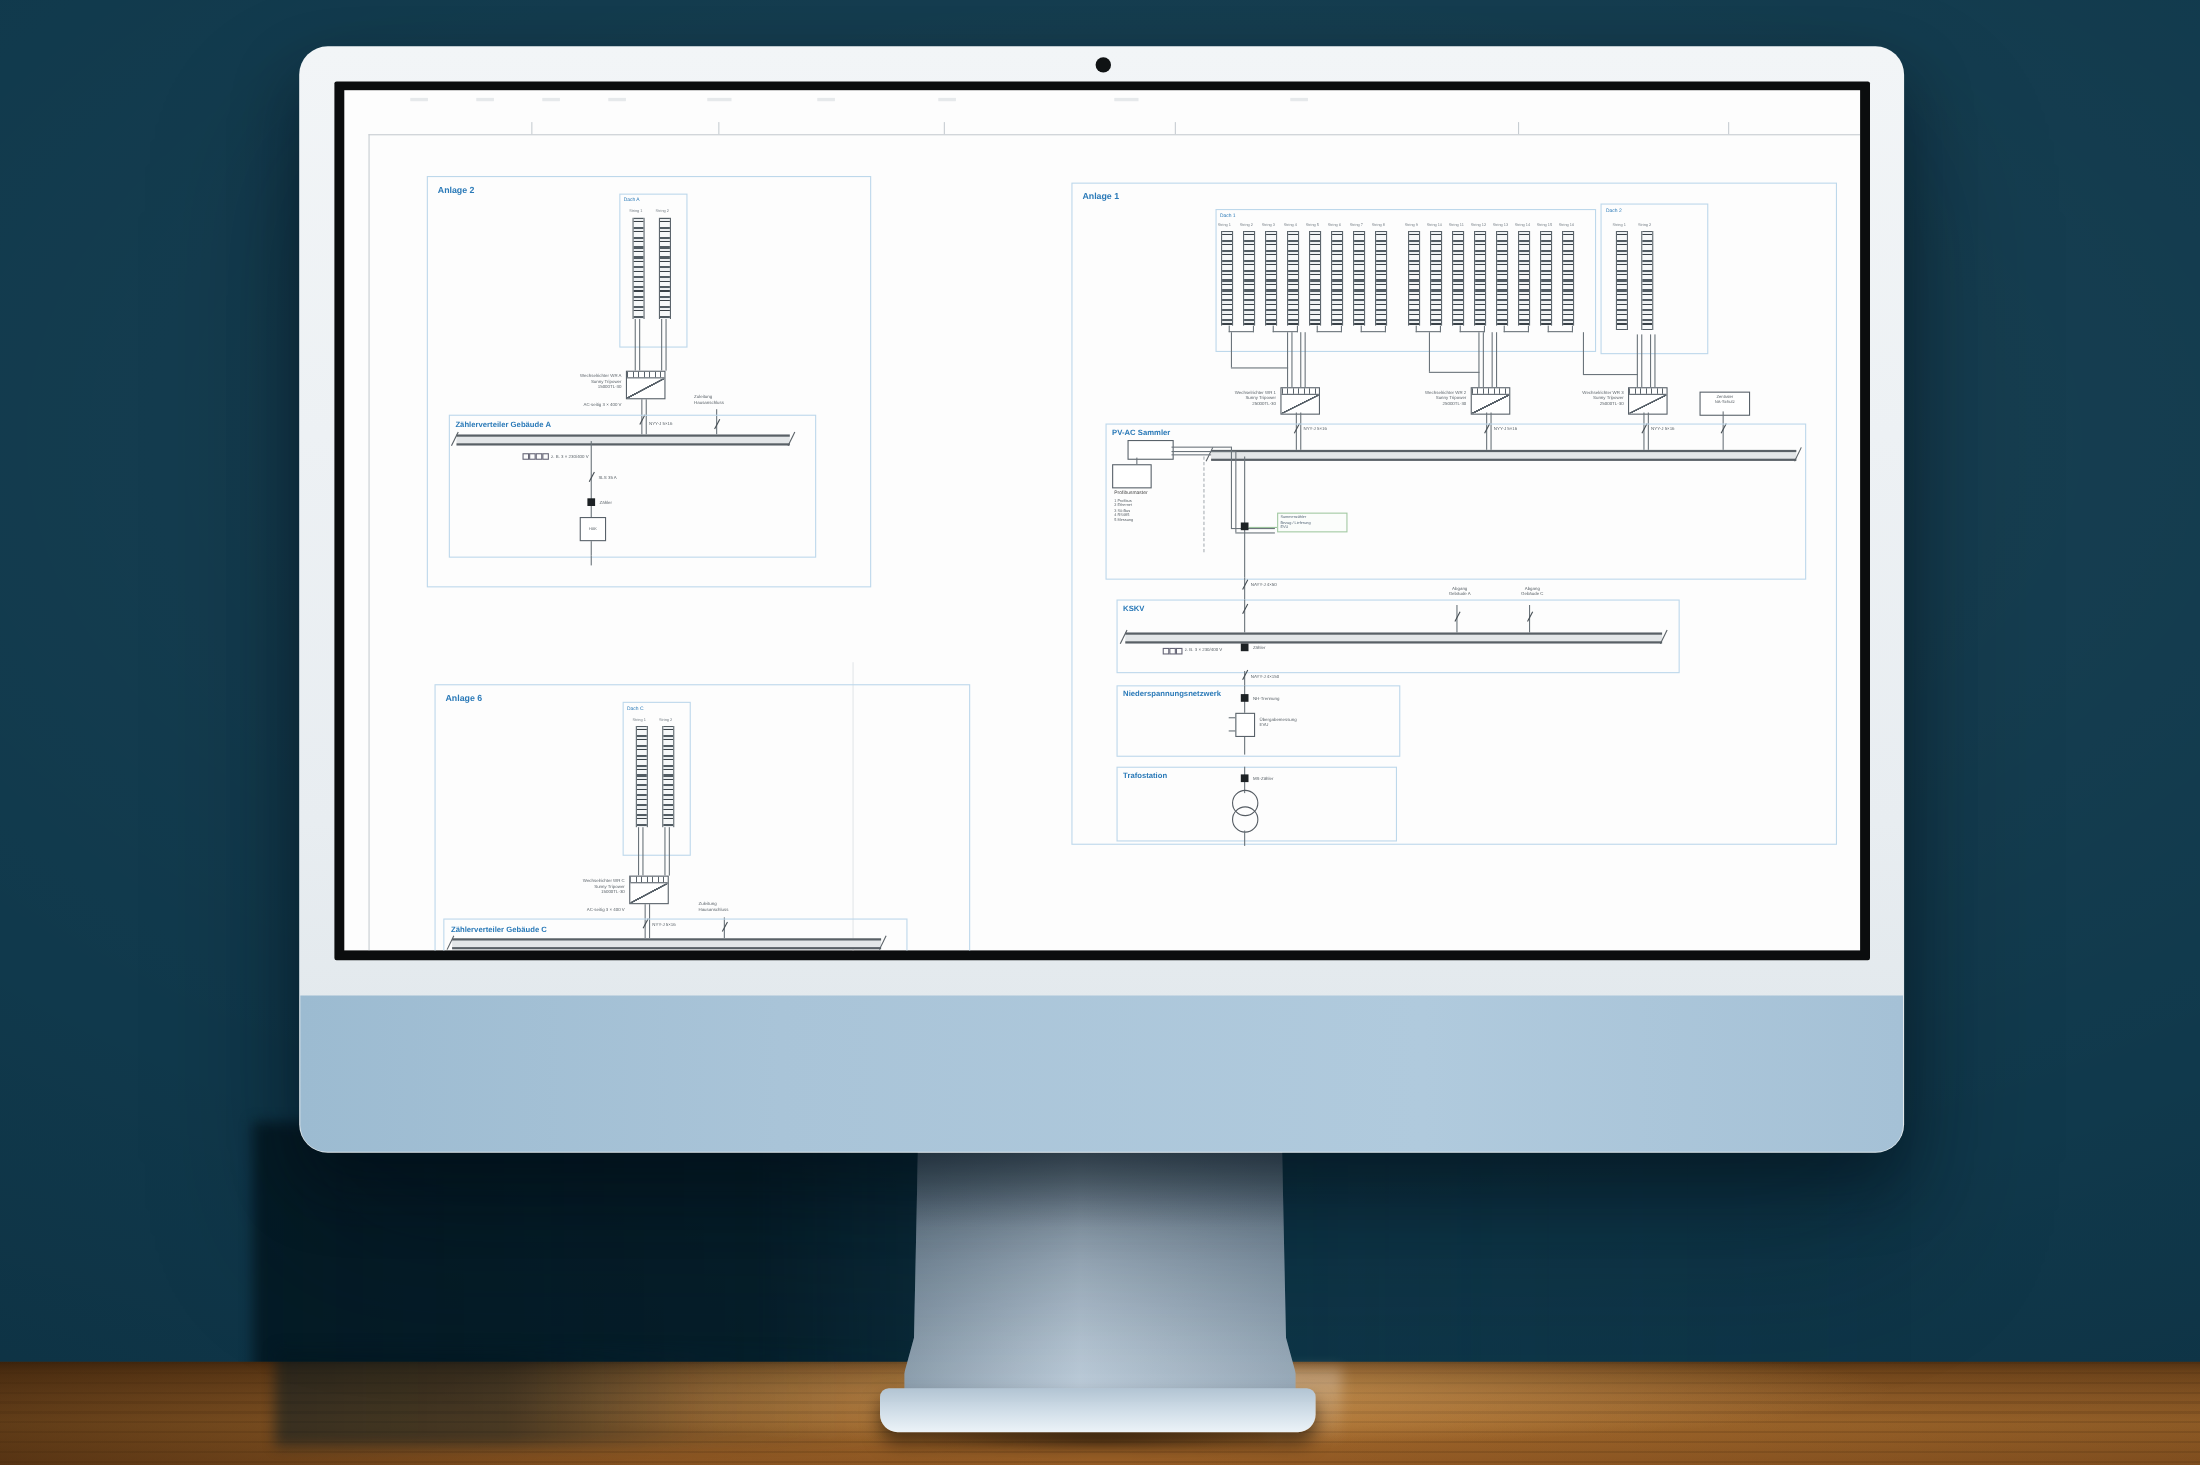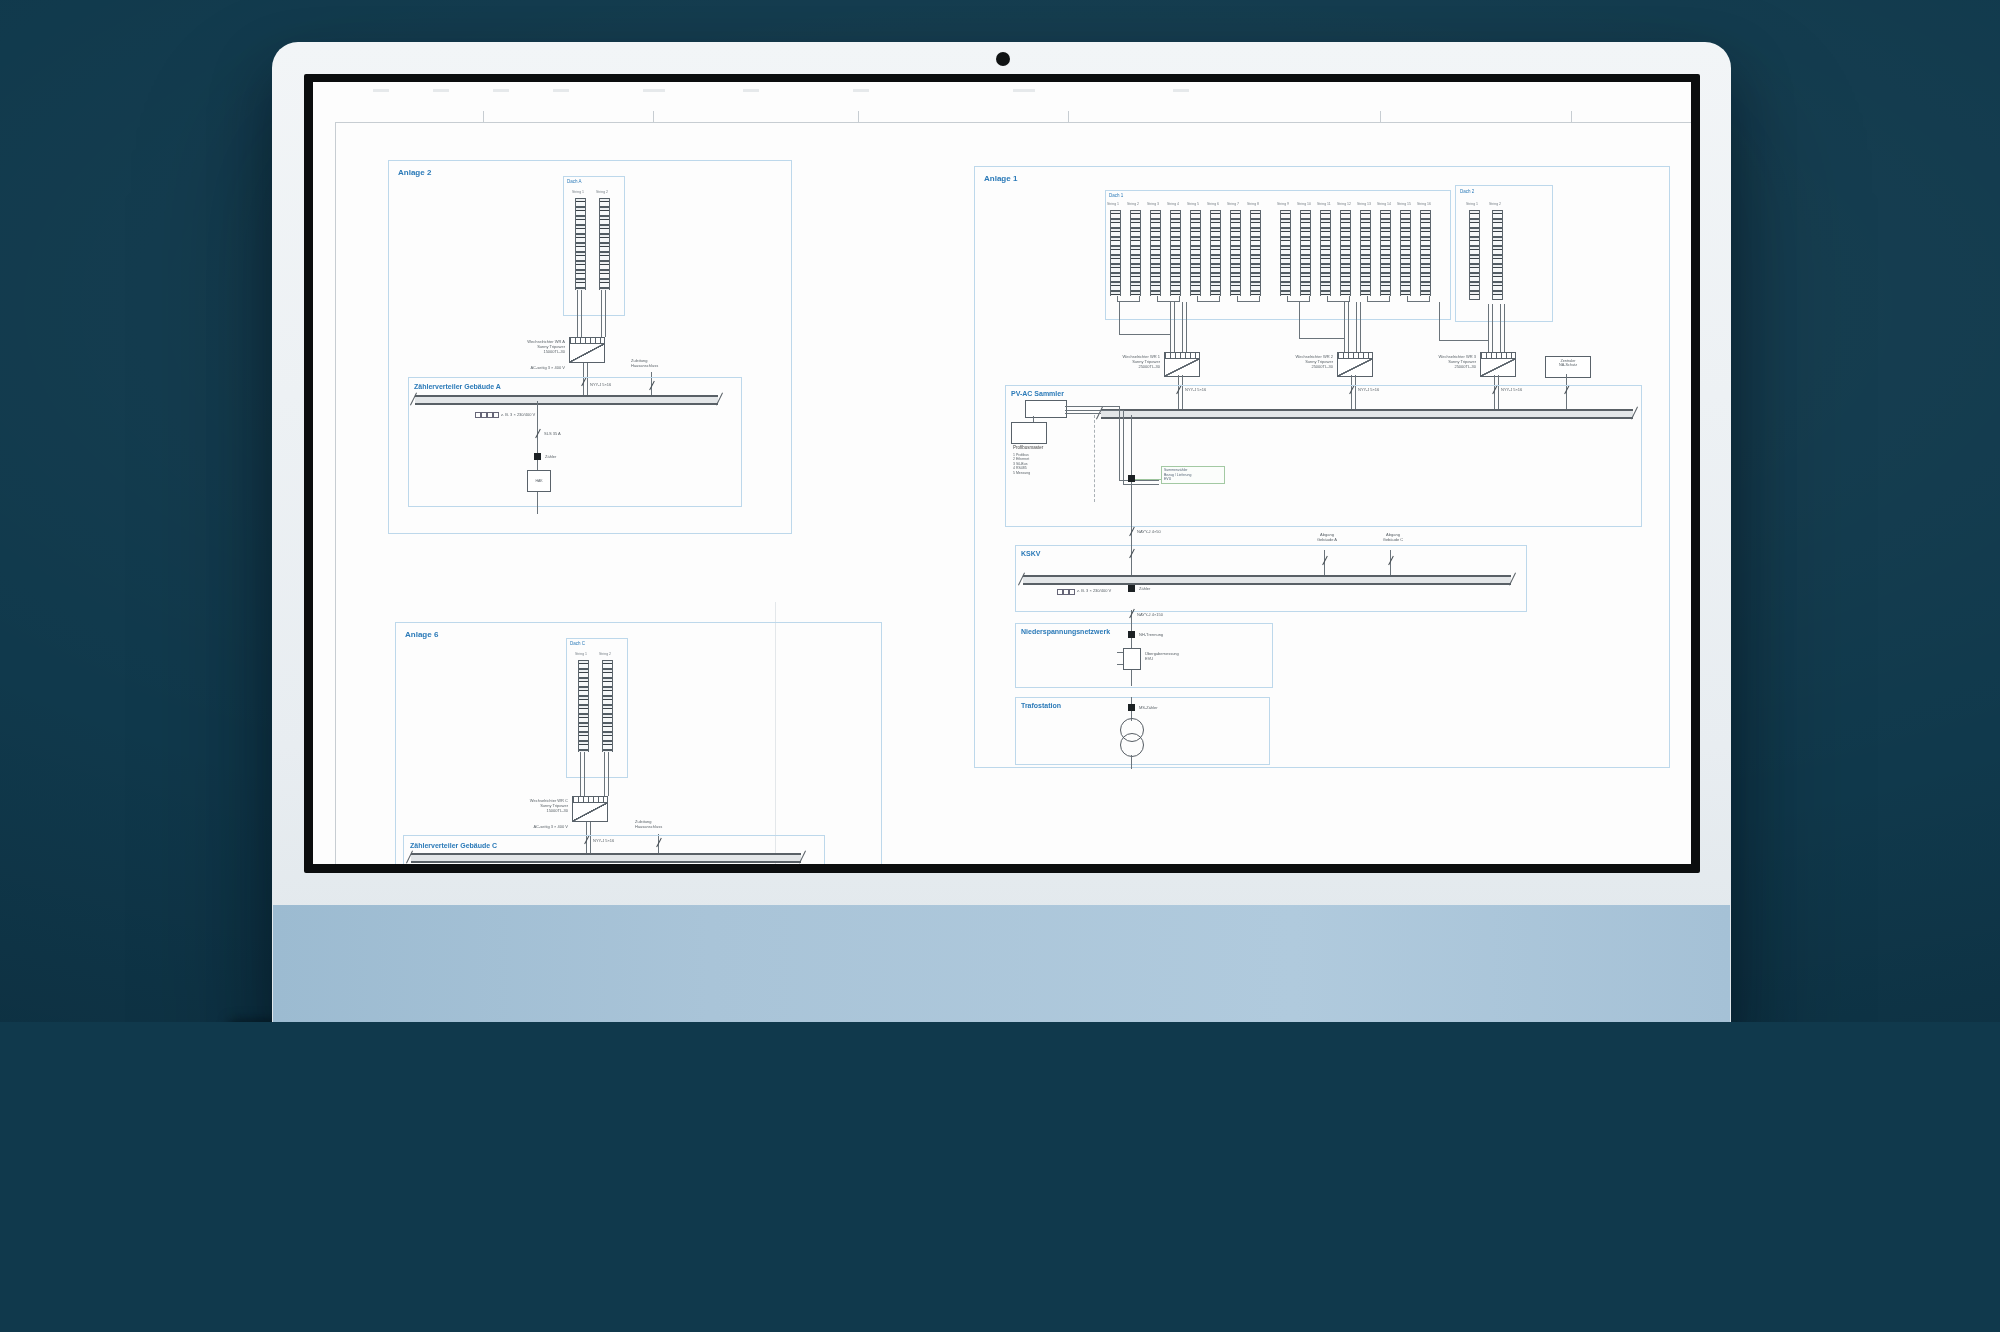--- a/index.html
+++ b/index.html
@@ -1,16 +1,16 @@
 <!DOCTYPE html>
 <html><head>
 <meta charset="utf-8">
 <style>
   html,body{margin:0;padding:0;background:#10394c;}
-  .stage{position:relative;width:2000px;height:1022px;overflow:hidden;
+  .stage{position:relative;width:2000px;height:1332px;overflow:hidden;
          font-family:"Liberation Sans",sans-serif;}
 
   
   .wall{position:absolute;inset:0;
     background:linear-gradient(100deg,#143e51 0%,#1a506 4 18%,#1b5268 20%,#226a83 45%,#2a8098 68%,#2f8ba3 88%,#2c869d 100%);}
   .wall-vig{position:absolute;inset:0;
     background:radial-gradient(130% 100% at 55% 30%,rgba(255,255,255,.05) 0%,rgba(0,10,20,.0) 55%,rgba(0,10,20,.28) 100%);}
   .wall-shadow{position:absolute;left:230px;top:1020px;width:1520px;height:235px;filter:blur(6px);
     background:linear-gradient(90deg,rgba(4,24,34,.88) 0%,rgba(4,24,34,.78) 30%,rgba(6,32,44,.45) 43%,rgba(8,40,54,.18) 56%,rgba(10,50,66,.06) 75%,rgba(10,50,66,0) 100%);}
   .desk{position:absolute;left:0;top:1238px;width:2000px;height:94px;

